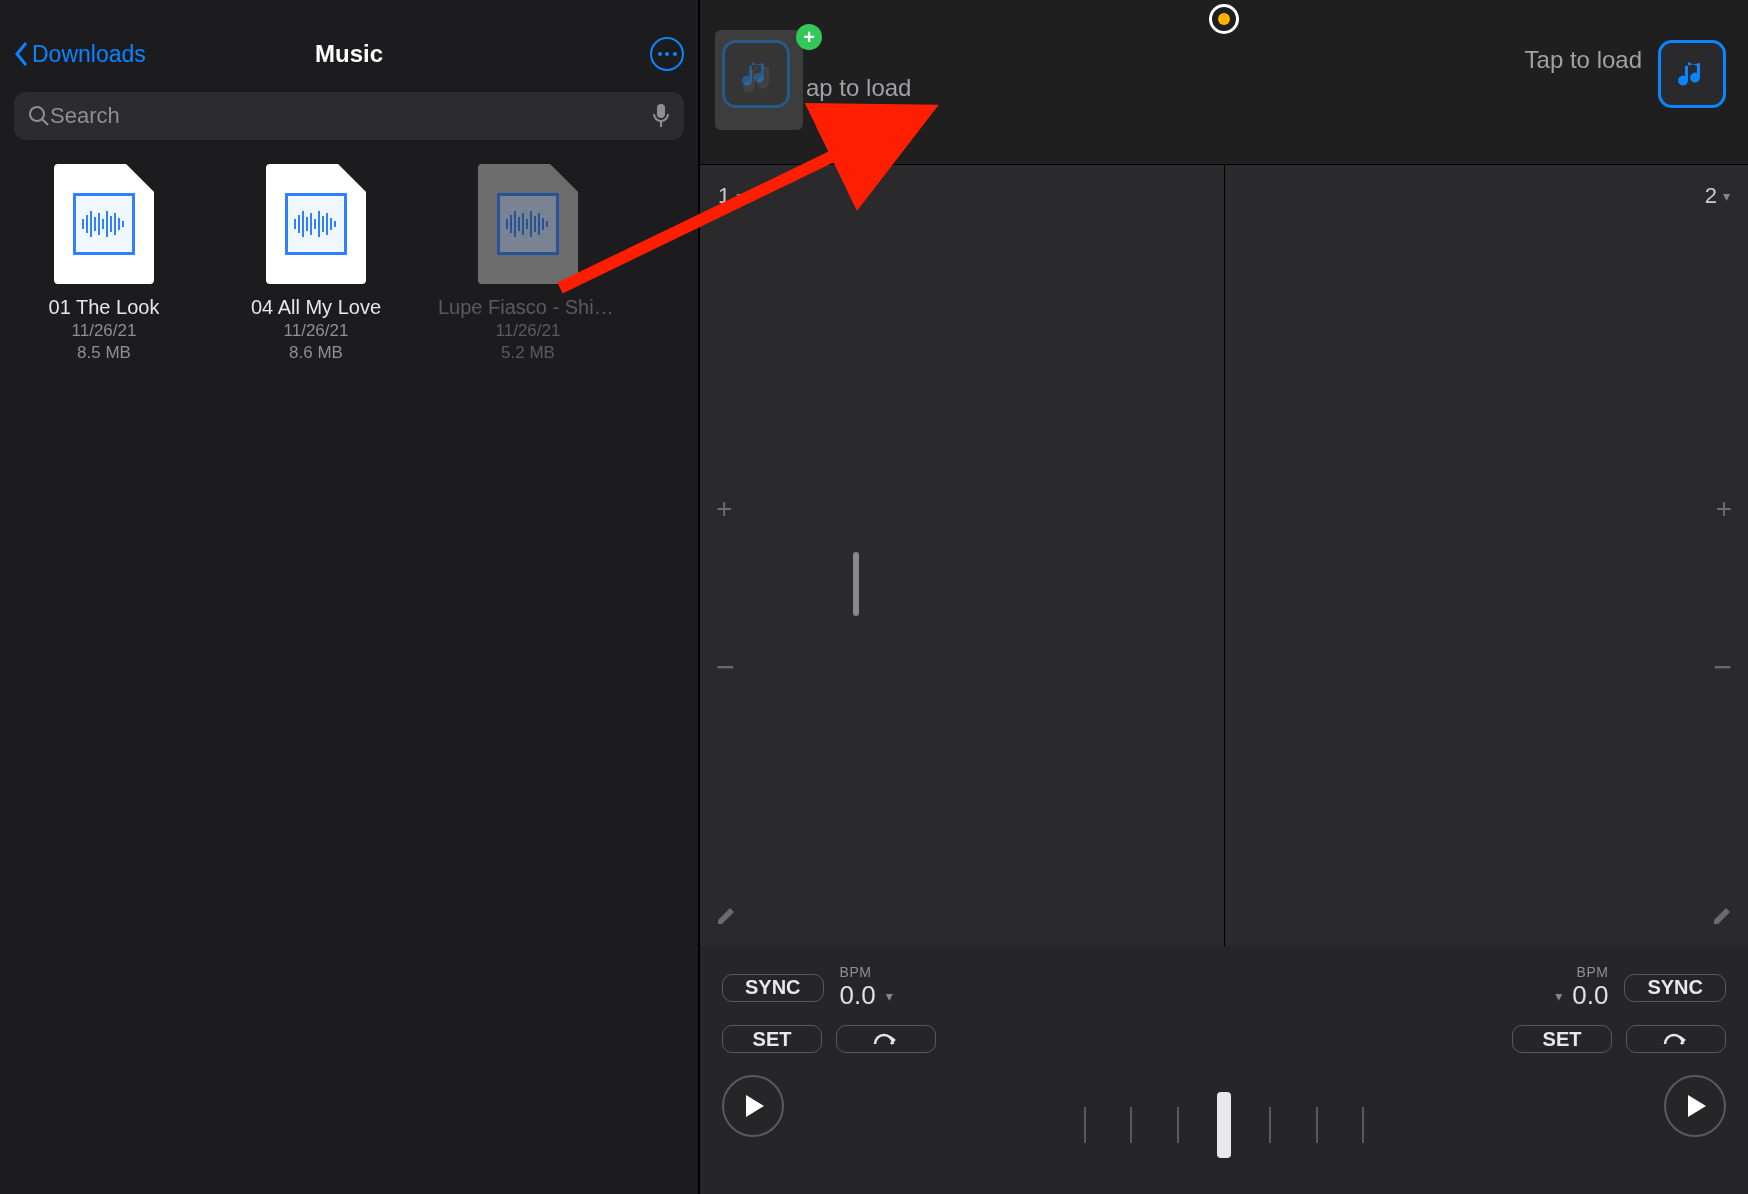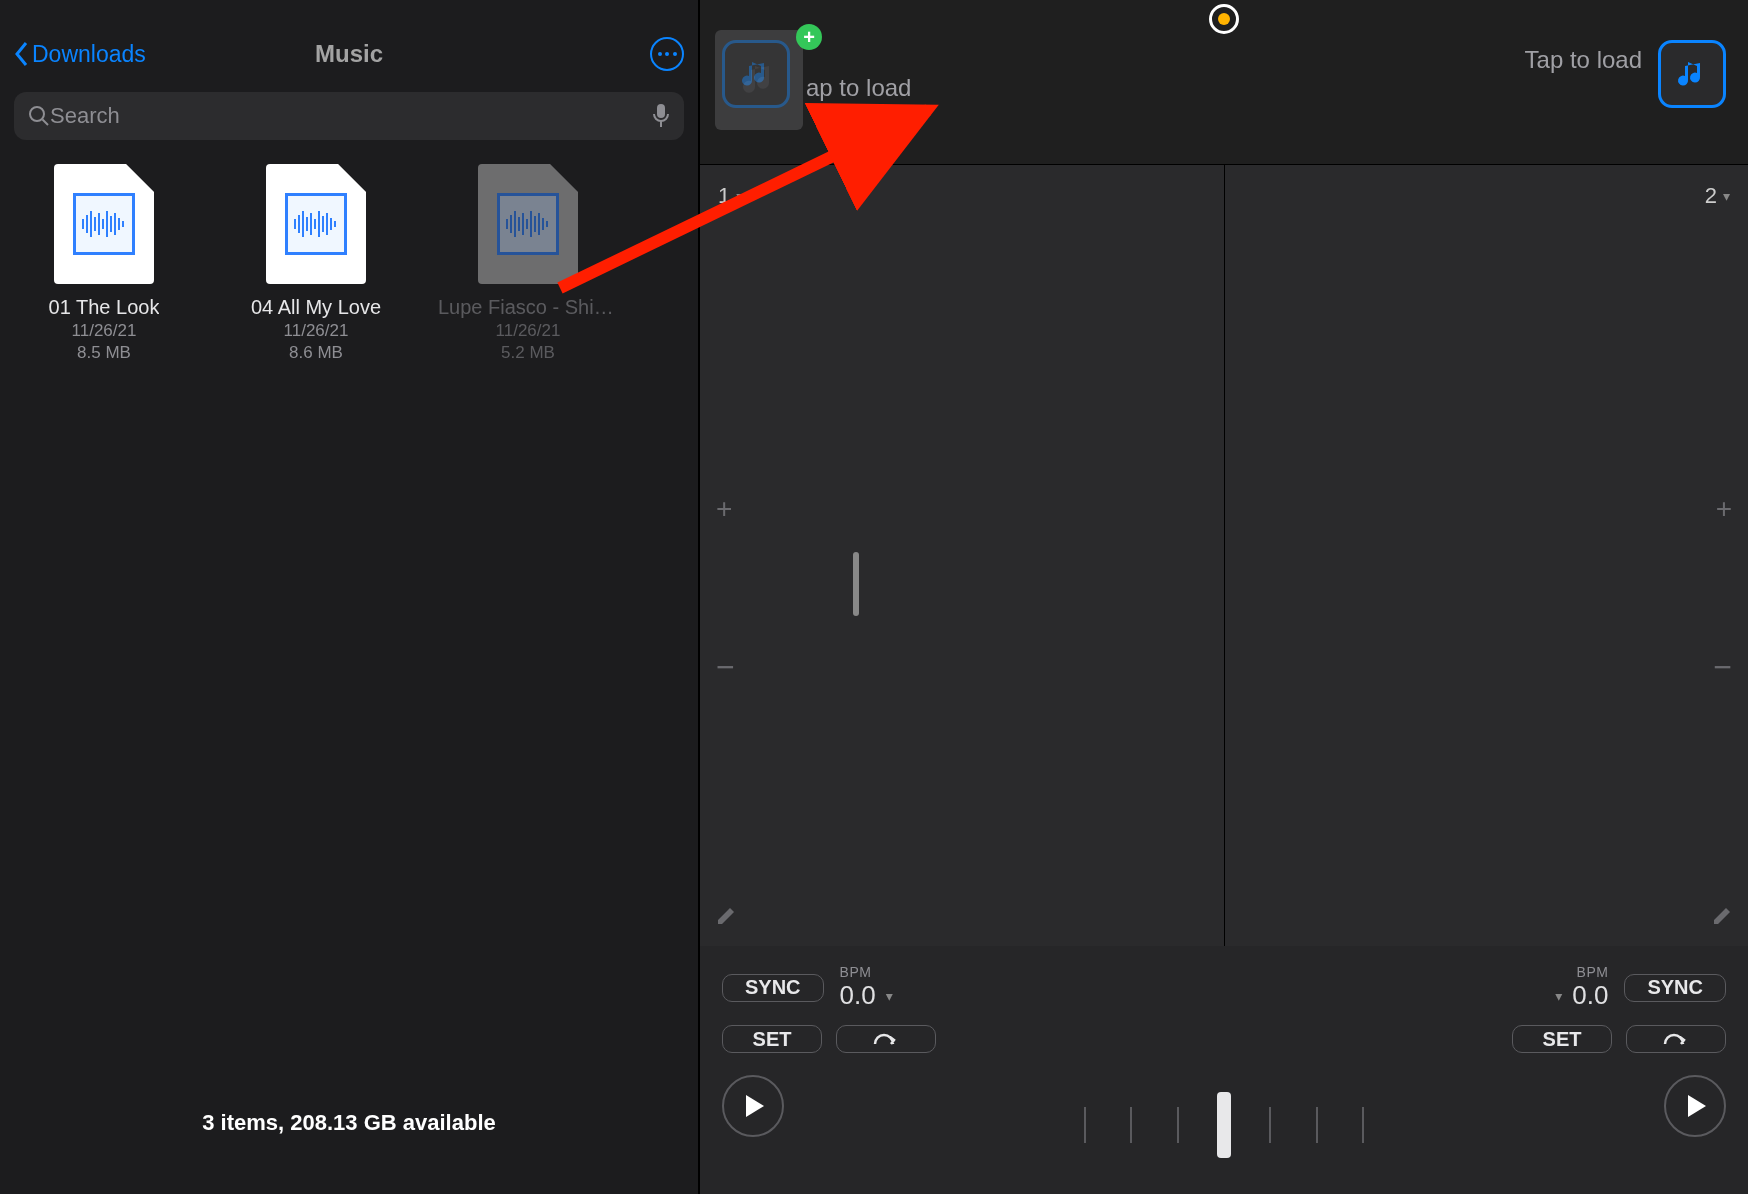--- a/index.html
+++ b/index.html
@@ -5,21 +5,21 @@
   * { box-sizing: border-box; margin: 0; padding: 0; font-family: -apple-system, "SF Pro", "Helvetica Neue", Arial, sans-serif; }
   html, body { width: 1748px; height: 1194px; background: #000; overflow: hidden; }
   body { display: flex; }
 
   
   .files-pane { width: 698px; height: 100%; background: #1c1c1e; position: relative; display: flex; flex-direction: column; }
 
   .files-nav { height: 60px; display: flex; align-items: center; padding: 0 14px; position: relative; margin-top: 24px; }
   .back-btn { display: flex; align-items: center; color: #0a84ff; font-size: 23px; gap: 2px; cursor: pointer; }
   .back-chevron { stroke: #0a84ff; stroke-width: 3; fill: none; }
-  .files-title { position: absolute; left: 0; right: 0; text-align: center; color: #a3a3a3; font-size: 24px; font-weight: 600; pointer-events: none; }
+  .files-title { position: absolute; left: 0; right: 0; text-align: center; color: #ffffff; font-size: 24px; font-weight: 600; pointer-events: none; }
   .more-btn { margin-left: auto; width: 34px; height: 34px; border: 2.5px solid #0a84ff; border-radius: 50%; display: flex; align-items: center; justify-content: center; cursor: pointer; gap: 3.5px; }
   .more-btn span { width: 4px; height: 4px; background: #0a84ff; border-radius: 50%; }
 
   .search-wrap { margin: 8px 14px 24px; height: 48px; background: #2c2c2e; border-radius: 12px; display: flex; align-items: center; padding: 0 14px; }
   .search-wrap input { flex: 1; background: none; border: none; outline: none; color: #fff; font-size: 22px; }
   .search-wrap input::placeholder { color: #8e8e93; }
 
   .file-grid { display: flex; gap: 32px; padding: 0 14px; }
   .file-item { width: 180px; display: flex; flex-direction: column; align-items: center; cursor: pointer; }
   .file-item.dragging { opacity: .55; }
@@ -198,21 +198,20 @@
               </g>
             </svg>
         </div>
       </div>
       <div class="file-name">Lupe Fiasco - Shinin…antos)</div>
       <div class="file-meta">11/26/21</div>
       <div class="file-meta size">5.2 MB</div>
     </div>
   </div>
 
-  <div class="status-bar">3 items, 208.13 GB available</div>
 </div>
 
 <div class="dj-pane">
 
   <div class="rec-indicator">
       <span></span>
     </div>
 
   <div class="dj-top">
 

